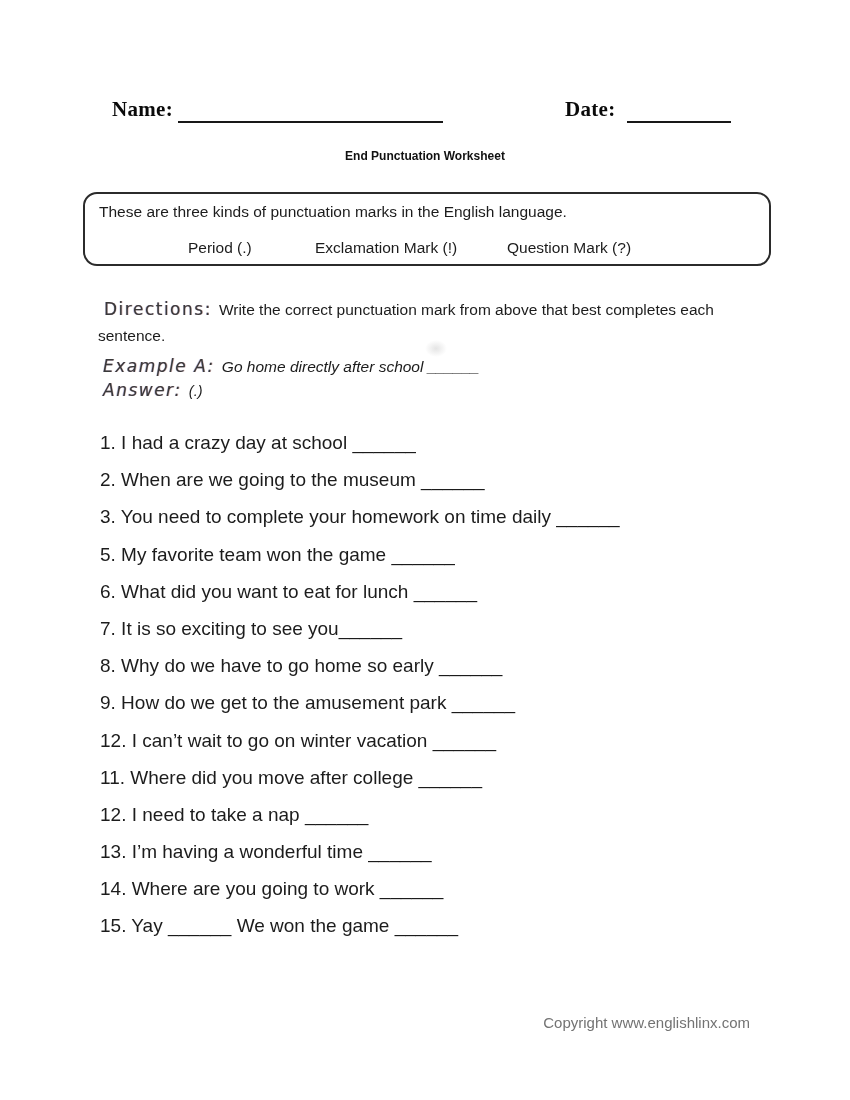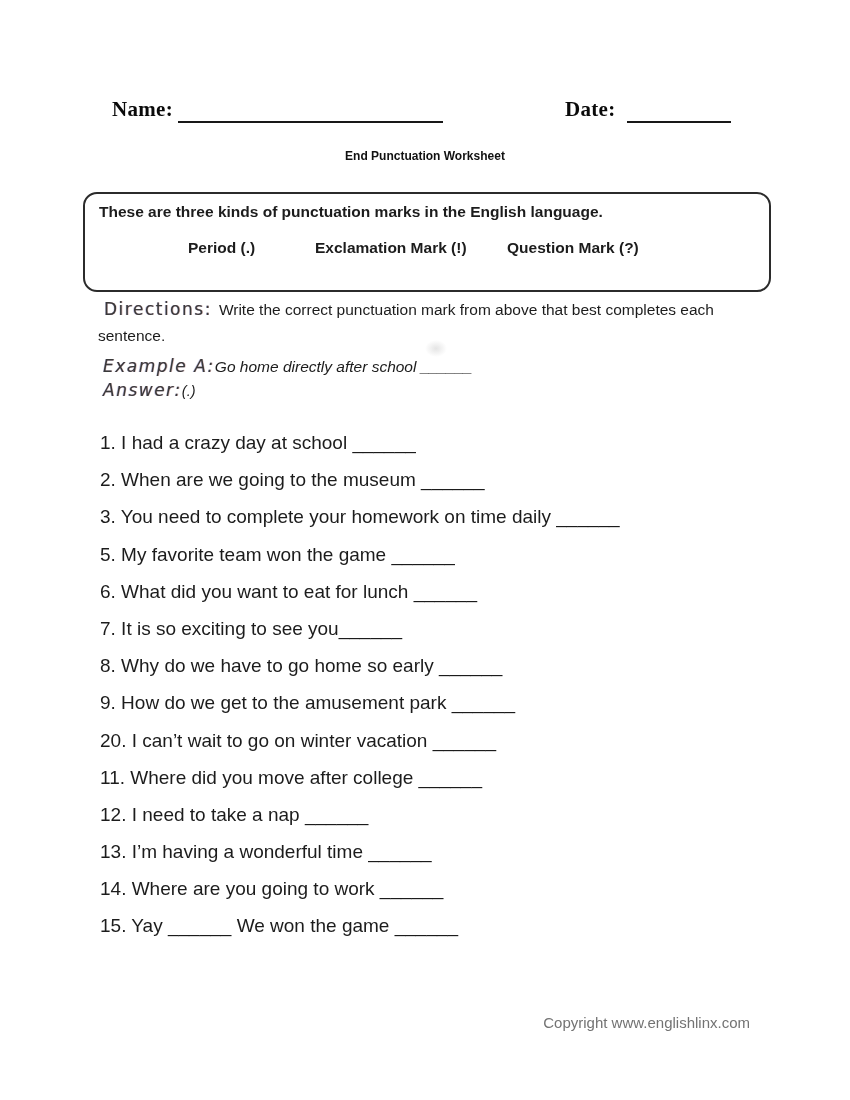--- a/index.html
+++ b/index.html
@@ -25,24 +25,23 @@
   .hdr-line{position:absolute;border-top:2px solid #181818;height:0;}
   .name-line{left:178px;top:121px;width:265px;}
   .date-line{left:627px;top:121px;width:104px;}
   
   .title{
     position:absolute;left:0;right:0;top:149px;
     text-align:center;font-weight:bold;font-size:12px;color:#111;
   }
   
   .info-box{
-    position:absolute;left:83px;top:192px;width:688px;height:100px;
+    position:absolute;left:83px;top:192px;width:688px;height:74px;
     box-sizing:border-box;border:2px solid #2b2b2b;border-radius:14px;
     background:#fff;
-    font-weight:bold;
   }
   .info-intro{position:absolute;left:14px;top:9px;font-size:15.5px;}
   .mark{position:absolute;top:45px;font-size:15.5px;}
   .mark-period{left:103px;}
   .mark-exclamation{left:230px;}
   .mark-question{left:422px;}
   
   .directions{
     position:absolute;left:98px;top:296px;width:622px;
     font-size:15.5px;line-height:26px;
@@ -54,21 +53,21 @@
     font-family:"DejaVu Sans", sans-serif;
     text-shadow:0.6px 0 0.6px rgba(150,60,60,.35), -0.6px 0 0.6px rgba(60,60,150,.35);
   }
   .directions .fancy-label{margin-right:7px;padding-left:6px;}
   
   .example{
     position:absolute;left:103px;top:355px;
     font-size:15.5px;line-height:23.5px;
     font-style:italic;
   }
-  .example .fancy-label{}
+  .example .fancy-label{margin-right:7px;}
   .example-sentence{font-style:italic;margin-top:6px;}
   .answer-value{font-size:14.5px;}
   
   .smudge{
     position:absolute;left:425px;top:340px;width:22px;height:17px;
     background:radial-gradient(ellipse at center, rgba(120,120,120,.20) 0%, rgba(120,120,120,0) 70%);
   }
   
   .questions{position:absolute;left:100px;top:424px;font-size:19px;}
   .q{height:37.2px;line-height:37.2px;white-space:pre;}
@@ -108,21 +107,21 @@
 
   <div class="questions">
     <div class="q">1. I had a crazy day at school ______</div>
     <div class="q">2. When are we going to the museum ______</div>
     <div class="q">3. You need to complete your homework on time daily ______</div>
     <div class="q">5. My favorite team won the game ______</div>
     <div class="q">6. What did you want to eat for lunch ______</div>
     <div class="q">7. It is so exciting to see you______</div>
     <div class="q">8. Why do we have to go home so early ______</div>
     <div class="q">9. How do we get to the amusement park ______</div>
-    <div class="q">20. I can’t wait to go on winter vacation ______</div>
+    <div class="q">12. I can’t wait to go on winter vacation ______</div>
     <div class="q">11. Where did you move after college ______</div>
     <div class="q">12. I need to take a nap ______</div>
     <div class="q">13. I’m having a wonderful time ______</div>
     <div class="q">14. Where are you going to work ______</div>
     <div class="q">15. Yay ______ We won the game ______</div>
   </div>
 
   <div class="footer">Copyright www.englishlinx.com</div>
 
 </div>

